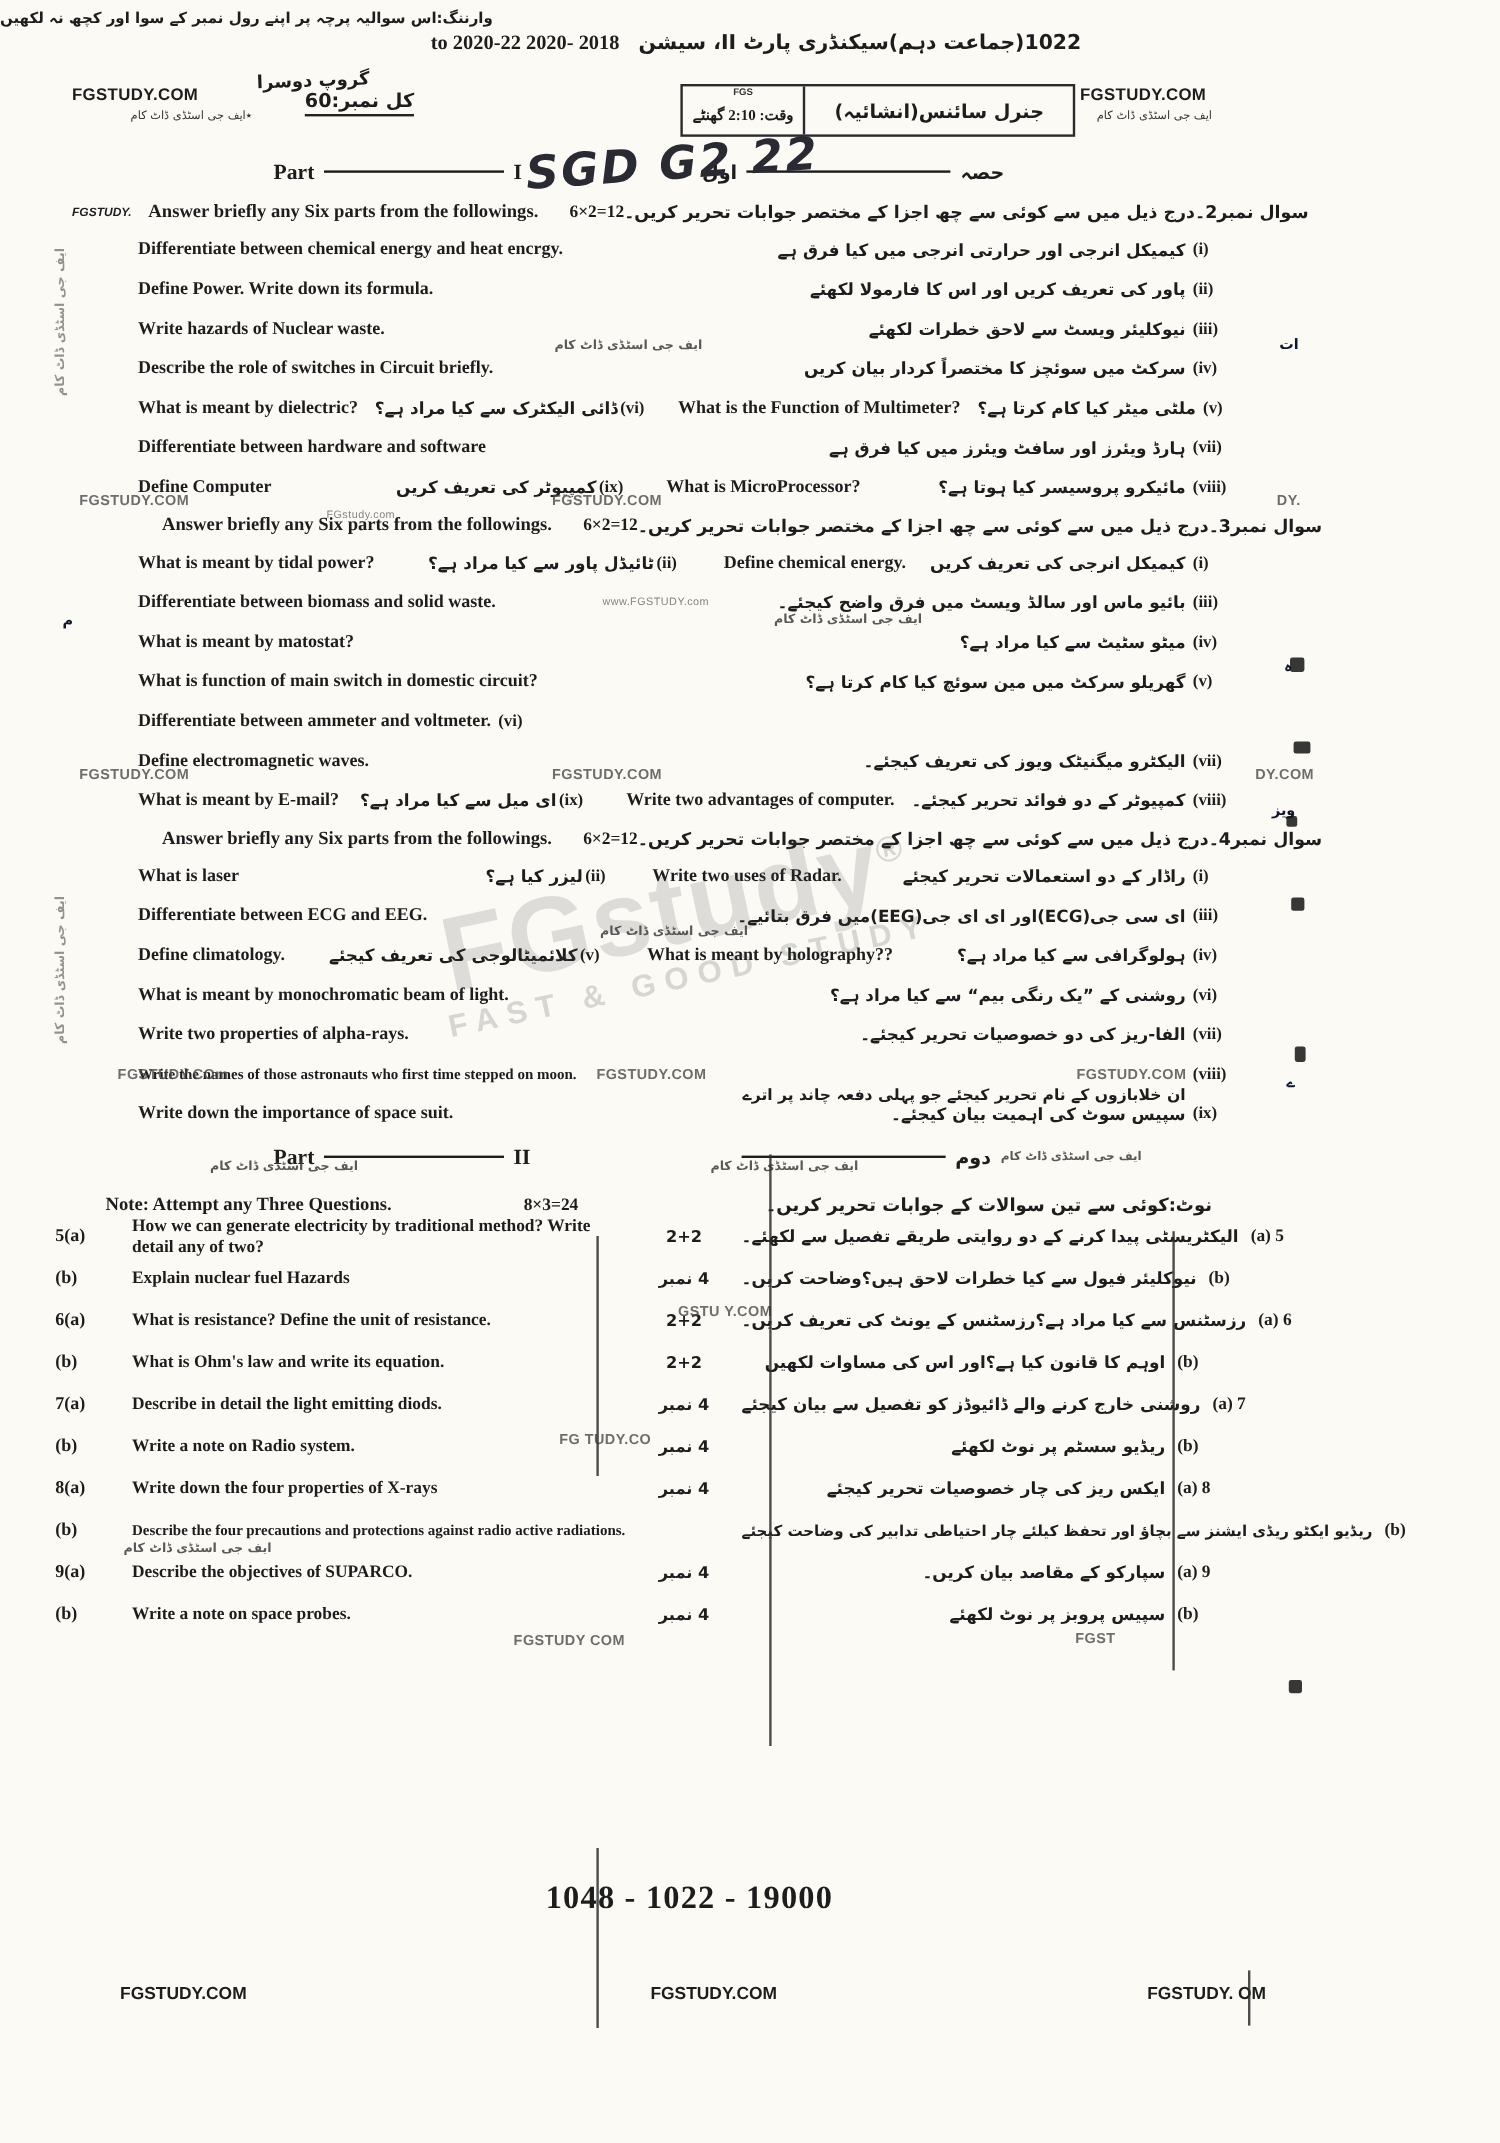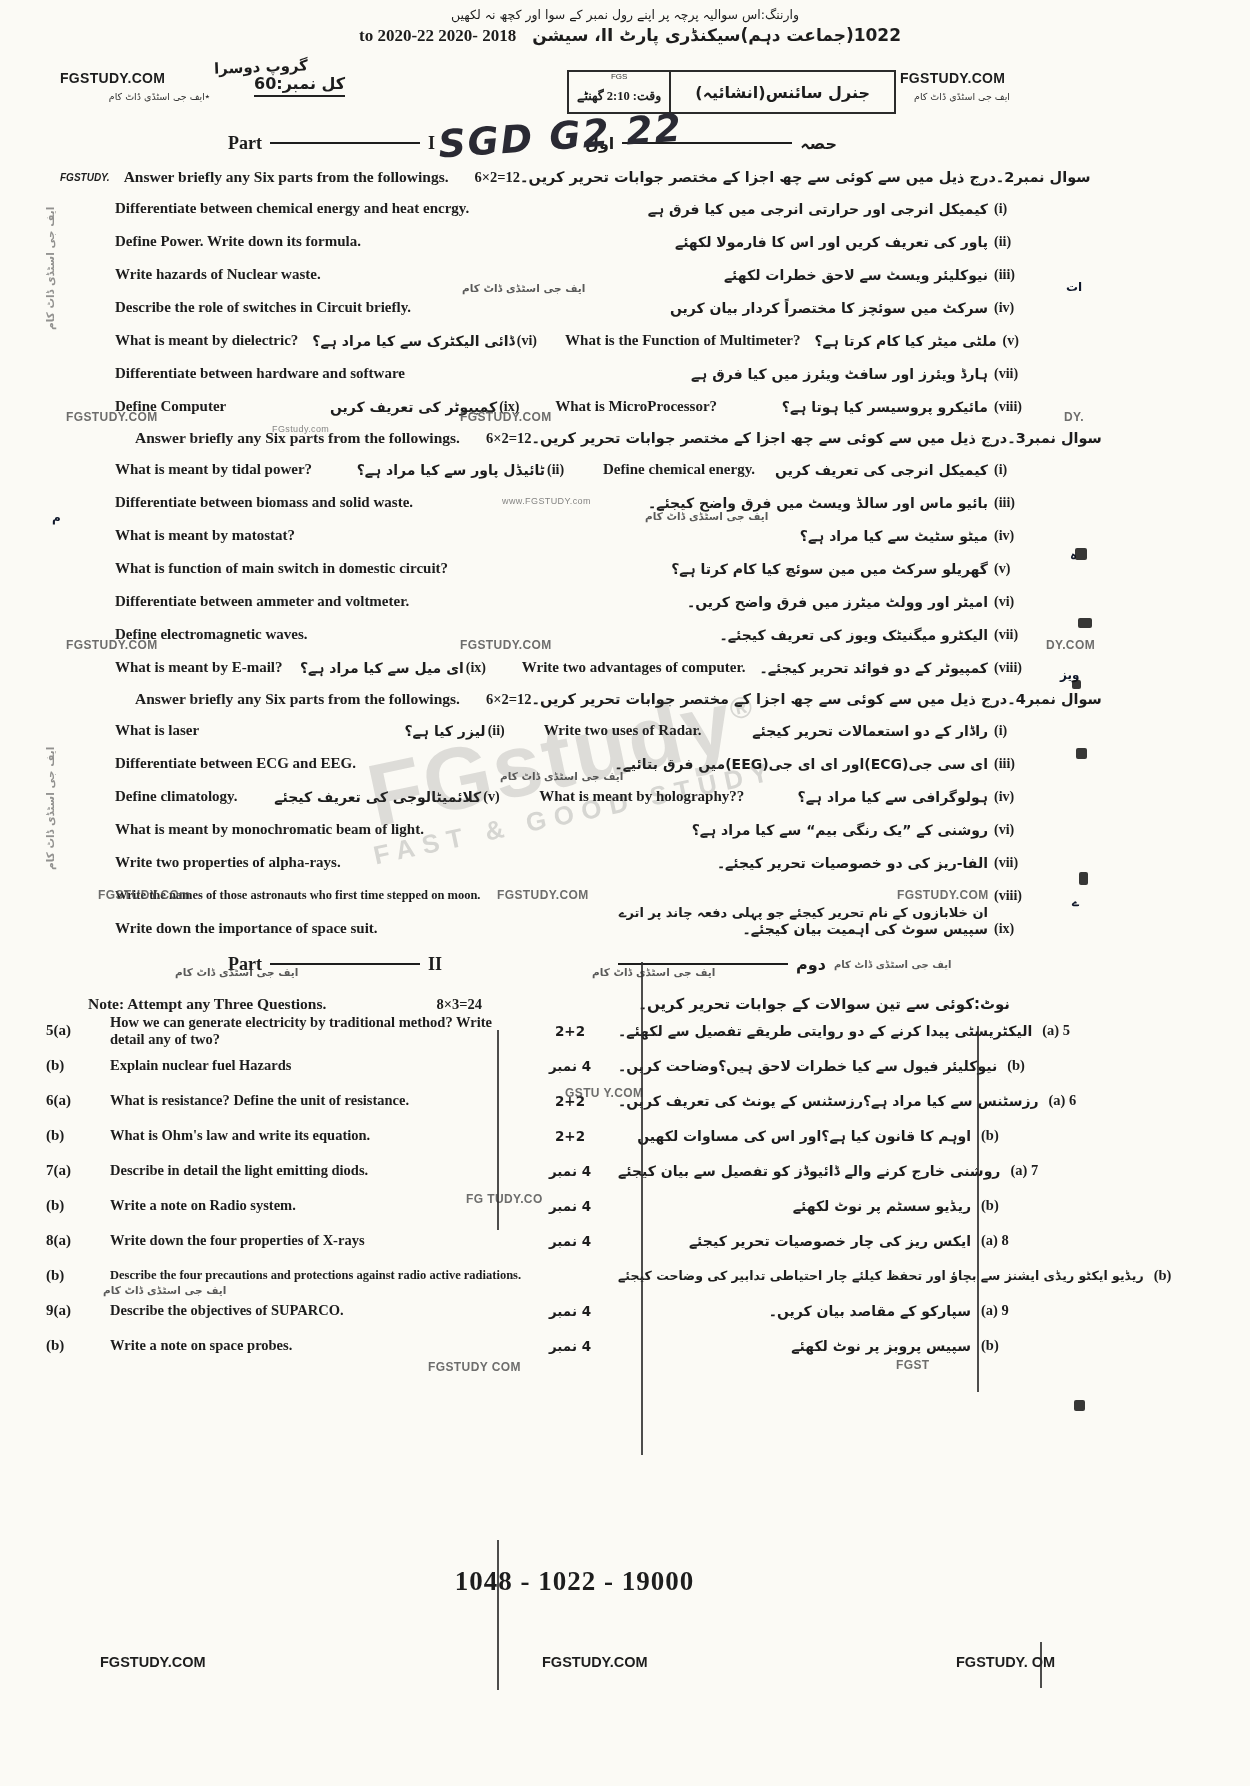--- a/index.html
+++ b/index.html
@@ -1,33 +1,33 @@
 <!DOCTYPE html>
 <html><head>
 <meta charset="utf-8">
 <style>
   html,body{margin:0;padding:0;}
   body{background:#9a9a9a;font-family:"Liberation Serif",serif;}
   .page{position:relative;width:1250px;height:1786px;background:#fbfaf5;color:#1d1d1d;overflow:hidden;}
   .urdu{font-family:"DejaVu Sans",sans-serif;direction:rtl;}
 
-  .warning{padding-top:7px;text-align:center;font-size:12.5px;font-weight:400;}
+  .warning{padding-top:7px;text-align:left;font-size:12.5px;font-weight:700;}
   .title-row{margin-top:3px;text-align:center;font-size:17px;font-weight:700;direction:rtl;font-family:"DejaVu Sans",sans-serif;}
   .title-row .years{margin:0 10px;font-family:"Liberation Serif",serif;}
   .group{position:absolute;left:214px;top:58px;font-size:15px;font-weight:700;transform:rotate(-2deg);}
 
   .info-row{margin-top:24px;height:54px;display:flex;align-items:flex-start;padding:0 240px 0 60px;}
   .info-col{display:flex;flex-direction:column;width:150px;}
   .info-col.right{width:110px;}
   .brand{font-family:"Liberation Sans",sans-serif;font-weight:700;font-size:14px;letter-spacing:.3px;}
   .brand-sub{font-size:9.5px;color:#333;margin-top:5px;}
   .total{font-size:16px;font-weight:700;margin:4px 0 0 44px;border-bottom:2px solid #222;padding-bottom:2px;white-space:nowrap;}
   .subject-box{display:flex;margin-left:auto;margin-right:4px;border:2px solid #2b2b2b;height:40px;}
   .time-cell{display:flex;flex-direction:column;align-items:center;justify-content:center;padding:2px 8px;position:relative;}
-  .fgs-tiny{font-family:"Liberation Sans",sans-serif;font-size:8px;font-weight:400;color:#333;position:absolute;top:0;left:50%;transform:translateX(-50%);}
+  .fgs-tiny{font-family:"Liberation Sans",sans-serif;font-size:8px;font-weight:700;color:#333;position:absolute;top:0;left:50%;transform:translateX(-50%);}
   .time-cell .urdu{font-size:12.5px;font-weight:700;margin-top:7px;white-space:nowrap;font-family:Liberation Serif, serif;}
   .subj-cell{border-left:2px solid #2b2b2b;font-size:16px;font-weight:700;display:flex;align-items:center;padding:0 24px;white-space:nowrap;}
 
   .part-row{height:38px;display:flex;align-items:center;padding-left:228px;position:relative;}
   .part-label{font-size:18px;font-weight:700;}
   .part-right .part-label{font-family:"DejaVu Sans",sans-serif;font-size:16px;}
   .part-left{display:flex;align-items:center;}
   .part-right{display:flex;align-items:center;direction:rtl;margin-left:150px;}
   .part2-row .part-right{margin-left:168px;}
   .dash{border-bottom:2px solid #1d1d1d;height:0;}
@@ -202,21 +202,20 @@
     <span class="ur urdu">میٹو سٹیٹ سے کیا مراد ہے؟</span>
     <span class="num">(iv)</span>
   </div>
   <div class="item-row">
     <span class="en">What is function of main switch in domestic circuit?</span>
     <span class="ur urdu">گھریلو سرکٹ میں مین سوئچ کیا کام کرتا ہے؟</span>
     <span class="num">(v)</span>
   </div>
   <div class="item-row">
     <span class="en">Differentiate between ammeter and voltmeter.</span>
-    <span class="ur urdu">امیٹر اور وولٹ میٹرز میں فرق واضح کریں۔</span>
     <span class="num">(vi)</span>
   </div>
   <div class="item-row">
     <span class="en">Define electromagnetic waves.</span>
     <span class="ur urdu">الیکٹرو میگنیٹک ویوز کی تعریف کیجئے۔</span>
     <span class="num">(vii)</span>
   </div>
   <div class="item-row dbl">
     <span class="en">What is meant by E-mail?</span>
     <span class="ur urdu">ای میل سے کیا مراد ہے؟</span>

